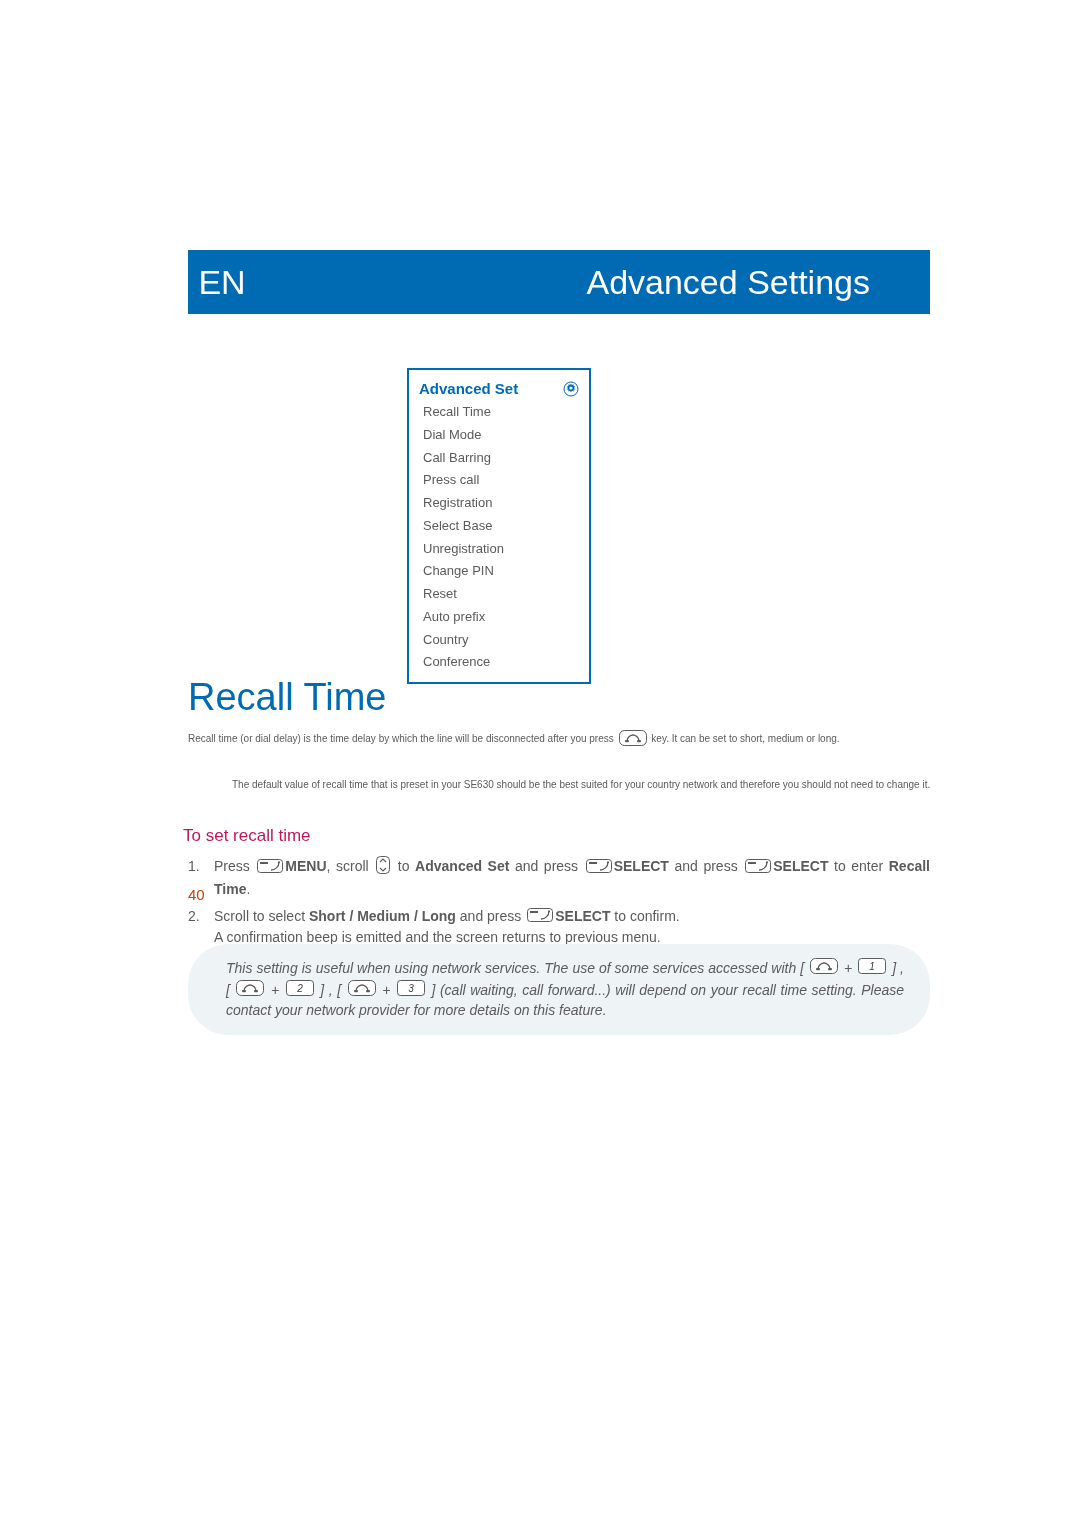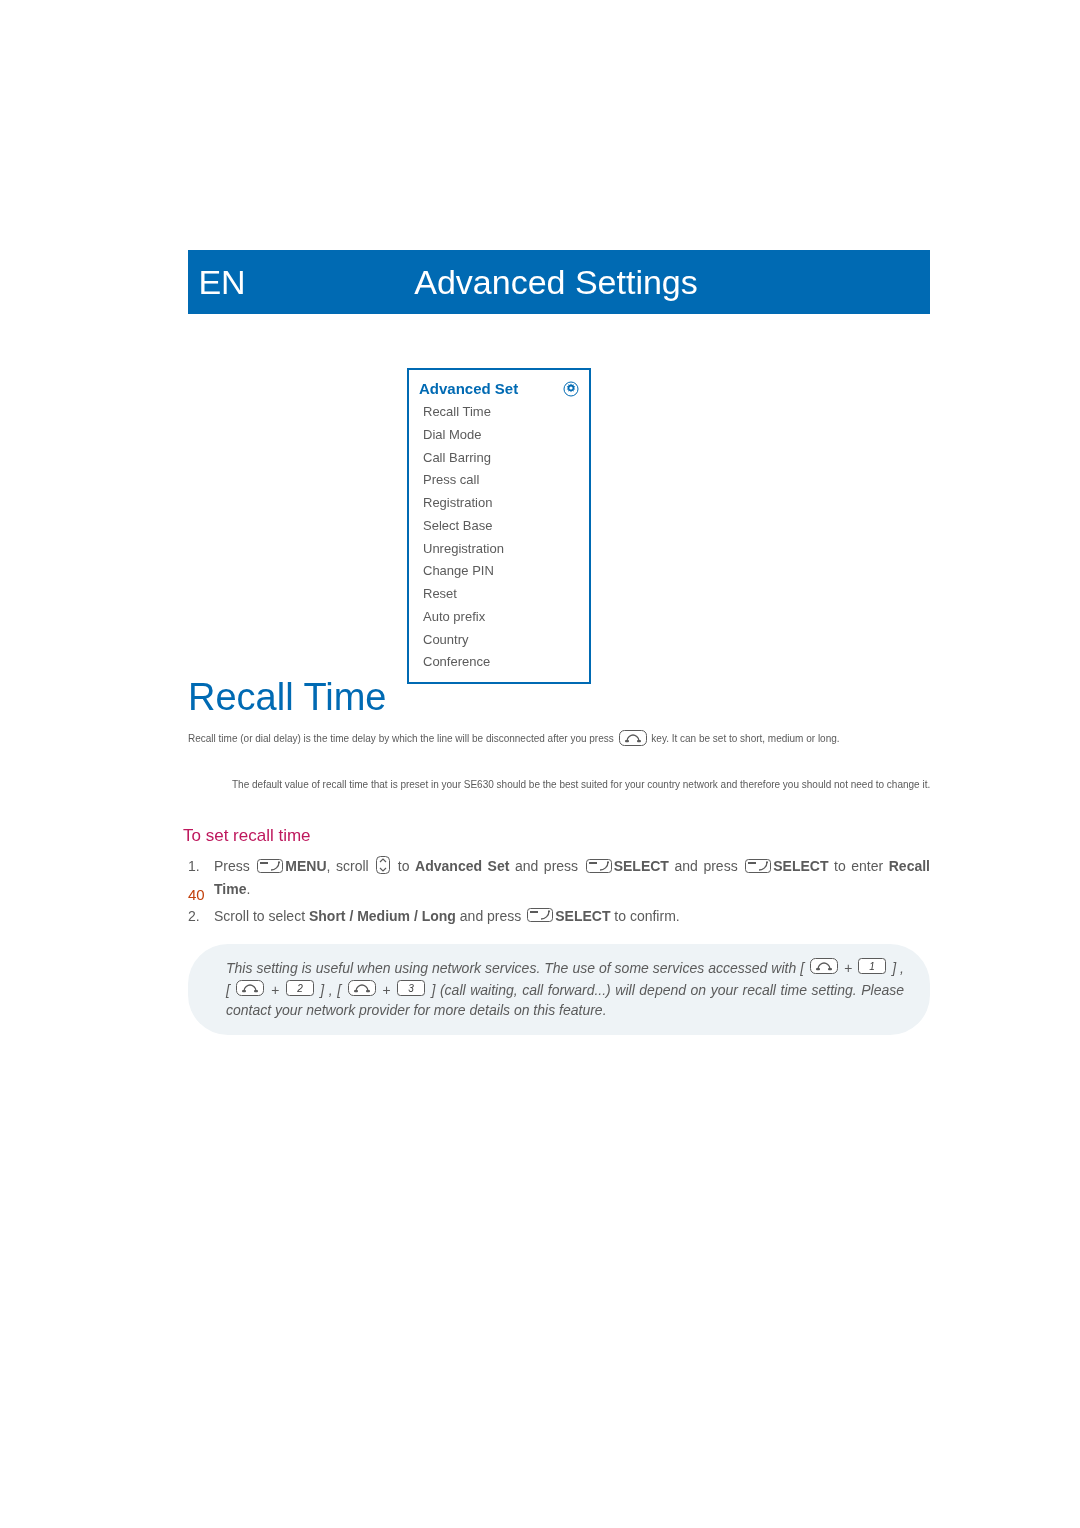--- a/index.html
+++ b/index.html
@@ -35,24 +35,24 @@
     height: 64px;
     display: flex;
     align-items: center;
     justify-content: center;
     font-size: 34px;
     font-weight: 300;
     margin-right: 18px;
   }
   .header-title {
     flex: 1;
-    text-align: center;
+    text-align: right;
     font-size: 34px;
     font-weight: 300;
-    padding-right: 92px;
+    padding-right: 60px;
   }
   .menu-box {
     position: absolute;
     top: 368px;
     left: 407px;
     width: 184px;
     border: 2px solid #006ab3;
     box-sizing: border-box;
     padding: 10px 10px 8px 10px;
   }
@@ -242,20 +242,21 @@
     </div>
     <div class="step-row">
       <div class="step-num">2.</div>
       <div class="step-body">
         <span>Scroll to select </span><span class="kw">Short / Medium / Long</span><span> and press </span><span class="key-icon"><svg class="softkey-svg" viewBox="0 0 26 14">
               <rect x="0.5" y="0.5" width="25" height="13" rx="3" fill="#fff" stroke="#5b5b5b"></rect>
               <rect x="3" y="3" width="8" height="2" fill="#5b5b5b"></rect>
               <path d="M14 11 C18 11 22 8 22 3" fill="none" stroke="#5b5b5b" stroke-width="1.3"></path>
               <circle cx="22" cy="3.2" r="1" fill="#5b5b5b"></circle>
             </svg></span><span class="kw">SELECT</span><span> to confirm.</span><br>
+        <span>A confirmation beep is emitted and the screen returns to previous menu.</span>
       </div>
     </div>
   </div>
 
   <div class="tip-box">
     <span>This setting is useful when using network services. The use of some services accessed with [ </span><span class="key-icon"><svg class="talk-svg" viewBox="0 0 28 16">
           <rect x="0.5" y="0.5" width="27" height="15" rx="5" fill="#fff" stroke="#5b5b5b"></rect>
           <path d="M8 11 C8 7, 12 5, 14 5 C16 5, 20 7, 20 11" fill="none" stroke="#5b5b5b" stroke-width="1.4"></path>
           <rect x="6" y="10" width="4" height="2.2" rx="1" fill="#5b5b5b"></rect>
           <rect x="18" y="10" width="4" height="2.2" rx="1" fill="#5b5b5b"></rect>

